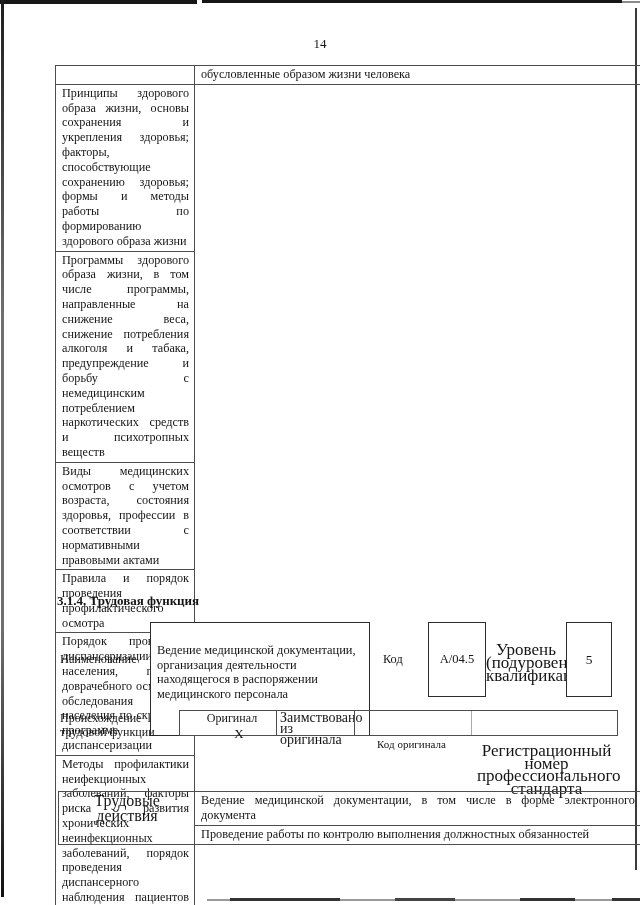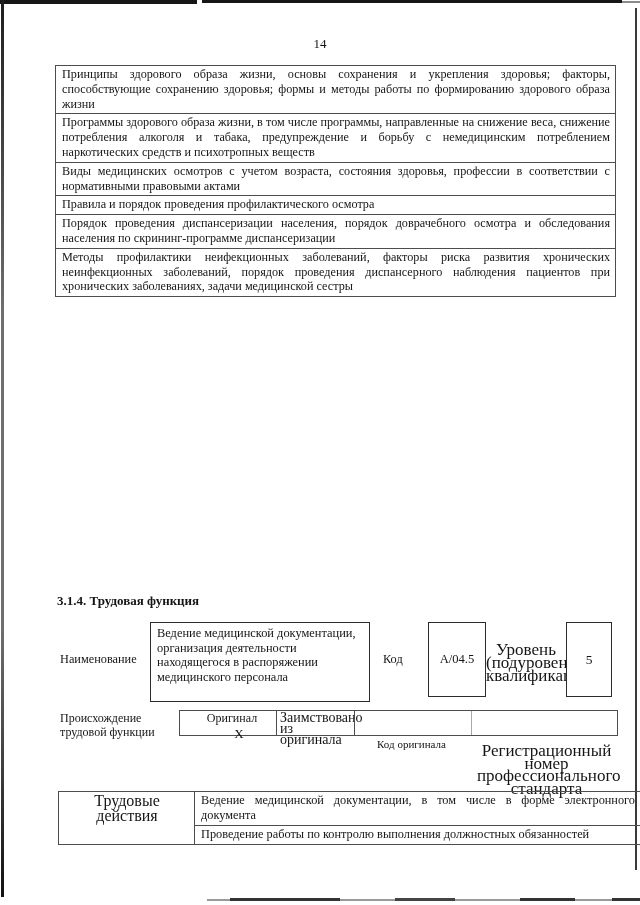--- a/index.html
+++ b/index.html
@@ -16,21 +16,21 @@
   
   .t1{position:absolute;left:55px;top:65px;width:561px;border-collapse:collapse;table-layout:fixed;}
   .t1 td{border:1px solid #4d4d4d;vertical-align:top;font-size:12.2px;line-height:14.8px;padding:1px 5px 2px 6px;}
   .t1 td.c1{width:127px;}
   .t1 td.c2{width:434px;text-align:justify;}
   
   .heading{left:57px;top:593px;font-weight:bold;font-size:13px;}
   
   .lbl{font-size:12.3px;}
   .fbox{position:absolute;border:1px solid #2c2c2c;background:#fff;}
-  .namebox{left:150px;top:622px;width:206px;height:72px;padding:3px 6px;font-size:12.4px;line-height:14.6px;font-family:Liberation Serif, serif;}
+  .namebox{left:150px;top:622px;width:206px;height:72px;padding:20px 6px;font-size:12.4px;line-height:14.6px;font-family:Liberation Serif, serif;}
   .codebox{left:428px;top:622px;width:56px;height:73px;display:flex;align-items:center;justify-content:center;font-size:12.6px;}
   .levelbox{left:566px;top:622px;width:44px;height:73px;display:flex;align-items:center;justify-content:center;font-size:13.5px;}
   .levellbl{left:486px;top:643px;width:80px;text-align:center;font-size:17px;line-height:13px;}
   
   .originlbl{left:60px;top:711px;width:105px;font-size:12px;line-height:14px;}
   .origin-row{left:179px;top:710px;width:437px;height:24px;border:1px solid #4d4d4d;display:flex;align-items:stretch;}
   .oc{box-sizing:border-box;}
   .oc-a{width:96px;display:flex;align-items:center;padding:0 0 0 8px;font-size:12px;flex-direction:column;}
   .oc-x{margin-left:14px;font-size:13px;}
   .oc-b{width:78px;border-left:1px solid #4d4d4d;font-size:14px;line-height:11.2px;padding:1px 3px;}
@@ -55,20 +55,24 @@
 <div class="art" style="left:207px;top:899px;width:433px;height:2px;background:#9a9a9a;"></div>
 <div class="art" style="left:230px;top:898px;width:110px;height:3px;background:#333;"></div>
 <div class="art" style="left:395px;top:898px;width:60px;height:3px;background:#444;"></div>
 <div class="art" style="left:520px;top:898px;width:55px;height:3px;background:#333;"></div>
 <div class="art" style="left:612px;top:898px;width:28px;height:3px;background:#333;"></div>
 
 <div class="abs pagenum">14</div>
 
 <table class="t1">
   <tbody>
+      <tr>
+    <td class="c1"></td>
+    <td class="c2">обусловленные образом жизни человека</td>
+  </tr>
   <tr>
         <td class="c2">Принципы здорового образа жизни, основы сохранения и укрепления здоровья; факторы, способствующие сохранению здоровья; формы и методы работы по формированию здорового образа жизни</td>
       </tr>
   <tr>
         <td class="c2">Программы здорового образа жизни, в том числе программы, направленные на снижение веса, снижение потребления алкоголя и табака, предупреждение и борьбу с немедицинским потреблением наркотических средств и психотропных веществ</td>
       </tr>
   <tr>
         <td class="c2">Виды медицинских осмотров с учетом возраста, состояния здоровья, профессии в соответствии с нормативными правовыми актами</td>
       </tr>
   <tr>

